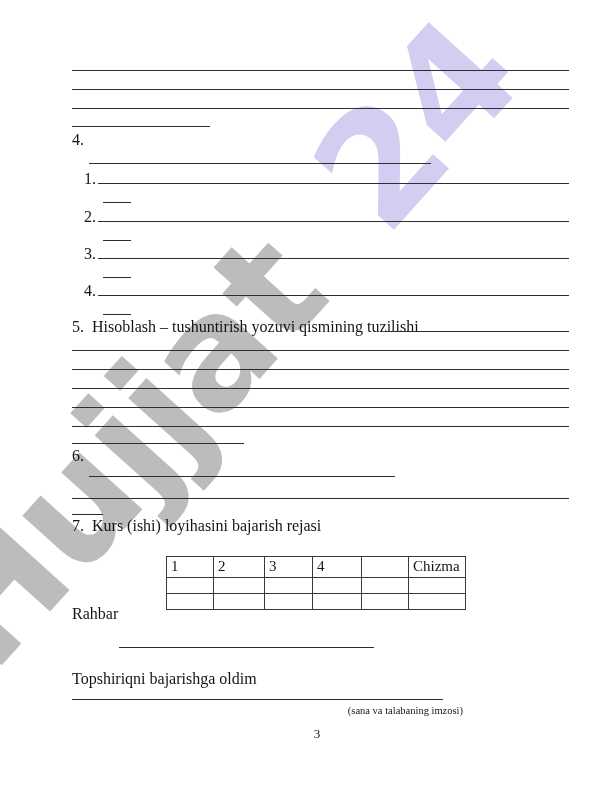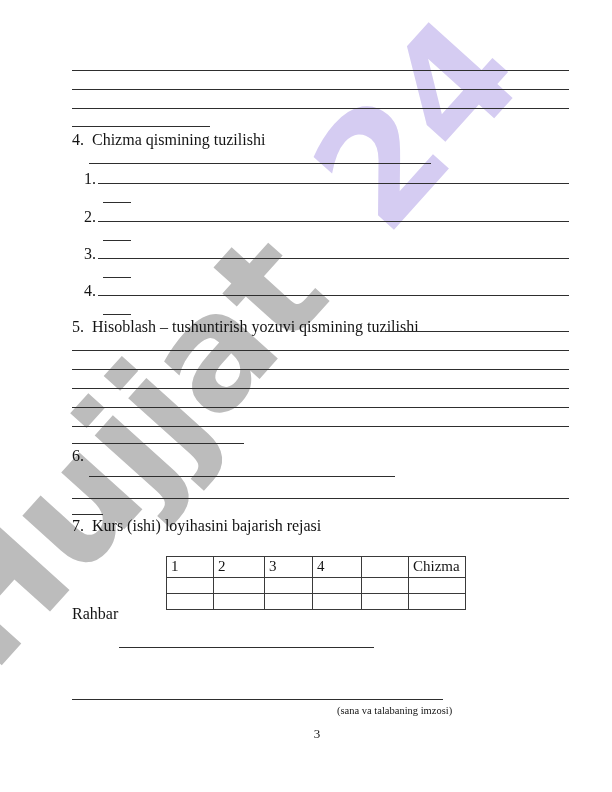--- a/index.html
+++ b/index.html
@@ -64,21 +64,20 @@
   </div>
 
   <div class="content">
 
     <div class="ln" style="left:72px;top:70px;width:497px"></div>
     <div class="ln" style="left:72px;top:89px;width:497px"></div>
     <div class="ln" style="left:72px;top:108px;width:497px"></div>
     <div class="ln" style="left:72px;top:126px;width:138px"></div>
 
     <div class="abs txt" style="left:72px;top:131px">4.</div>
-    <div class="abs txt" style="left:92px;top:131px">Chizma qismining tuzilishi</div>
     <div class="ln" style="left:89px;top:163px;width:342px"></div>
 
     <div class="abs txt" style="left:84px;top:170px">1.</div>
     <div class="ln" style="left:98px;top:183px;width:471px"></div>
     <div class="ln" style="left:103px;top:202px;width:28px"></div>
 
     <div class="abs txt" style="left:84px;top:208px">2.</div>
     <div class="ln" style="left:98px;top:221px;width:471px"></div>
     <div class="ln" style="left:103px;top:240px;width:28px"></div>
 
@@ -141,19 +140,20 @@
         <td></td>
         <td></td>
         <td></td>
       </tr>
     </tbody>
       </table>
 
     <div class="abs txt" style="left:72px;top:605px">Rahbar</div>
     <div class="ln" style="left:119px;top:647px;width:255px"></div>
 
+    <div class="abs txt" style="left:72px;top:670px">Topshiriqni bajarishga oldim</div>
     <div class="ln" style="left:72px;top:699px;width:371px"></div>
-    <div class="abs small" style="left:337px;top:705px;width:126px;">(sana va talabaning imzosi)</div>
+    <div class="abs small" style="left:337px;top:705px;width:126px;text-align:right">(sana va talabaning imzosi)</div>
 
     <div class="abs pagenum" style="left:302px;top:727px;width:30px">3</div>
 
   </div>
 </div>
 
 </body></html>

